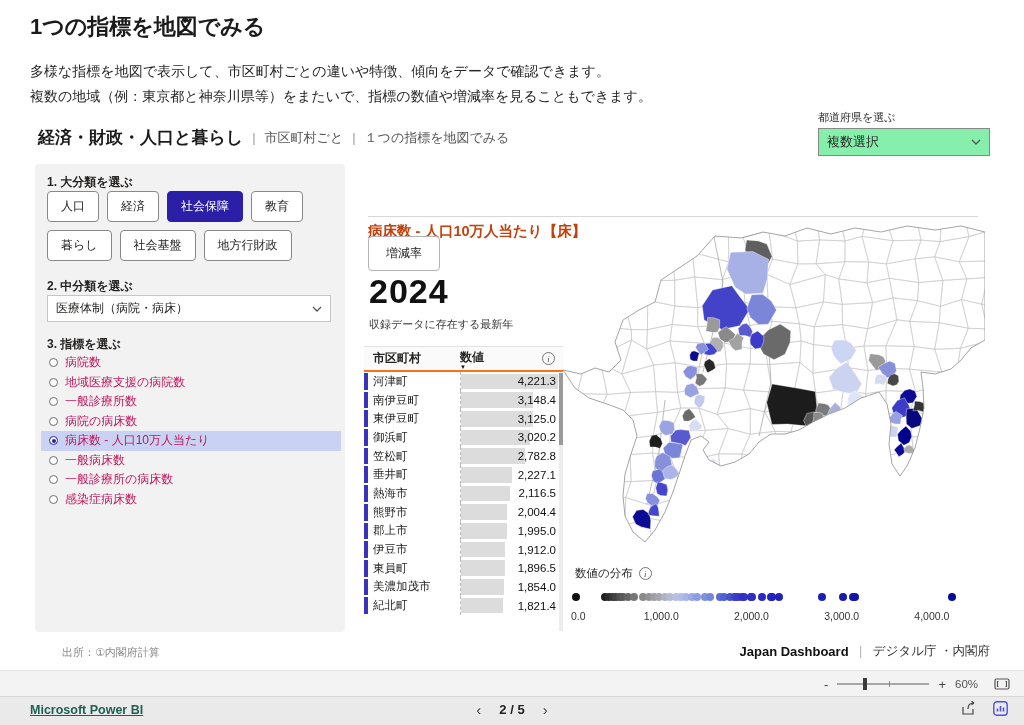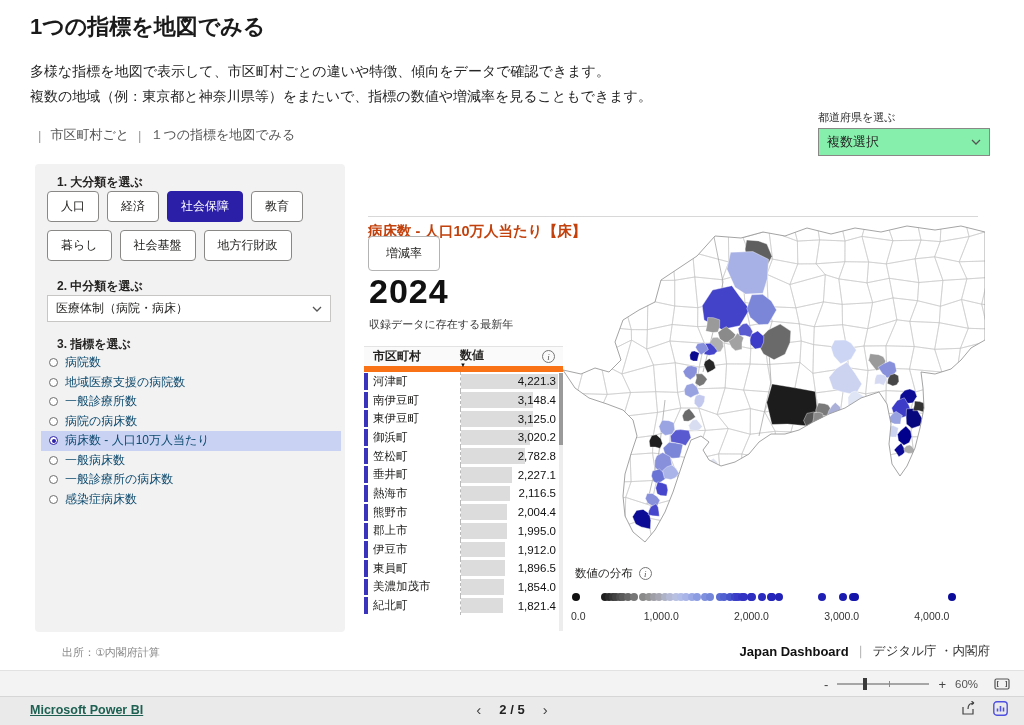--- a/index.html
+++ b/index.html
@@ -16,51 +16,51 @@
   .rep-sub { font-size:13px; color:#555; }
   .rep-sep { color:#9a9a9a; font-size:13px; }
 
   .pref-label { position:absolute; left:818px; top:110px; font-size:11px; color:#333; }
   .pref-box { position:absolute; left:818px; top:128px; width:172px; height:28px; background:#86efac;
               border:1px solid #8a8886; display:flex; align-items:center; justify-content:space-between;
               padding:0 8px; font-size:13px; color:#252423; cursor:pointer; }
 
   
   .sidebar { position:absolute; left:35px; top:164px; width:310px; height:468px; background:#f3f2f2; border-radius:4px; }
-  .step-label { position:absolute; left:12px; font-size:12px; font-weight:700; color:#252423;margin-left:10px; }
+  .step-label { position:absolute; left:12px; font-size:12px; font-weight:700; color:#252423; }
   #step1 { top:10px; } #step2 { top:114px; } #step3 { top:172px; }
   .cats { position:absolute; left:12px; top:27px; width:292px; display:flex; flex-wrap:wrap; gap:8px; }
   .cat-btn { background:#fff; border:1px solid #8a8886; border-radius:4px; font-size:12px; color:#252423;
              padding:6px 13px; cursor:pointer; font-family:inherit; }
   .cat-btn.sel { background:var(--primary); border-color:var(--primary); color:#fff; }
   .dropdown { position:absolute; left:12px; top:131px; width:284px; height:27px; background:#fff;
               border:1px solid #c8c6c4; display:flex; align-items:center; justify-content:space-between;
               padding:0 8px; font-size:12px; cursor:pointer; }
   .chev { width:10px; height:10px; flex:0 0 auto; }
   .radios { position:absolute; left:6px; top:189px; width:300px; }
-  .radio-row { display:flex; align-items:center; gap:7px; height:19.5px; padding-left:8px; font-size:12px; color:#0c4a6e; cursor:pointer; }
+  .radio-row { display:flex; align-items:center; gap:7px; height:19.5px; padding-left:8px; font-size:12px; color:#be185d; cursor:pointer; }
   .radio-row.sel { background:#c9d2f3; }
   .rdot { width:9px; height:9px; border-radius:50%; border:1px solid #6e6e6e; background:#fff; flex:0 0 auto; position:relative; }
   .radio-row.sel .rdot { border-color:#2b1fa8; }
   .radio-row.sel .rdot::after { content:""; position:absolute; left:1.5px; top:1.5px; width:4px; height:4px; border-radius:50%; background:#2b1fa8; }
 
   
   :root { --primary:#2b1fa8; }
   .main { position:absolute; left:356px; top:170px; width:634px; height:462px; background:#fff; }
   .main-title { position:absolute; left:12px; top:16px; font-size:14.5px; font-weight:700; color:#c2410c;margin-top:36px; }
   .divider { position:absolute; left:12px; right:12px; top:46px; height:1px; background:#d8d8d8; }
   .tabs { position:absolute; left:12px; top:66px; display:flex; gap:10px; }
   .tab { font-size:12px; padding:8px 17px; border-radius:4px; border:1px solid #b3b3b3; background:#fff; color:#252423; cursor:pointer; font-family:inherit; }
   .tab.sel { background:var(--primary); border-color:var(--primary); color:#fff; }
   .year { position:absolute; left:13px; top:102px; font-size:34px; font-weight:700; letter-spacing:1px; color:#111; }
   .year-note { position:absolute; left:13px; top:147px; font-size:11px; color:#3a3a3a; }
 
   
   .tbl { position:absolute; left:8px; top:176px; width:199px; height:286px; overflow:hidden; background:#fff; }
-  .tbl-head { display:flex; height:26px; border-bottom:6px solid #f97316; border-top:1px solid #e3e3e3; align-items:center; background:#fafafa; }
+  .tbl-head { display:flex; height:26px; border-bottom:2px solid #f97316; border-top:1px solid #e3e3e3; align-items:center; background:#fafafa; }
   .th-city { width:96px; padding-left:9px; font-size:12px; font-weight:700; }
   .th-val { flex:1; font-size:12px; font-weight:700; position:relative; }
   .sort-car { font-size:6px; display:block; line-height:3px; color:#111; }
   .info-i { width:13px; height:13px; border:1px solid #767676; border-radius:50%; font-size:9px; color:#555;
             display:flex; align-items:center; justify-content:center; margin-right:8px; font-style:italic; font-family:"Liberation Serif",serif; }
   .trow { display:flex; height:18.7px; align-items:stretch; position:relative; }
   .trow .accent { width:4px; background:#3a34bc; margin:1px 0; }
   .trow .tname { width:92px; font-size:11.5px; display:flex; align-items:center; padding-left:5px; white-space:nowrap; overflow:hidden; }
   .trow .tval { flex:1; position:relative; border-left:1px dashed #b9b9b9; margin-right:5px; }
   .trow .bar { position:absolute; left:0; top:1.5px; bottom:1.5px; background:#dcdcdc; }
@@ -106,20 +106,21 @@
 </head>
 <body>
 
 <div id="app">
 
   <div class="h1">1つの指標を地図でみる</div>
   <div class="desc" id="desc1">多様な指標を地図で表示して、市区町村ごとの違いや特徴、傾向をデータで確認できます。</div>
   <div class="desc" id="desc2">複数の地域（例：東京都と神奈川県等）をまたいで、指標の数値や増減率を見ることもできます。</div>
 
   <div class="rep-header">
+    <span class="rep-title">経済・財政・人口と暮らし</span>
     <span class="rep-sep">|</span>
     <span class="rep-sub">市区町村ごと</span>
     <span class="rep-sep">|</span>
     <span class="rep-sub">１つの指標を地図でみる</span>
   </div>
 
   <div class="pref-label">都道府県を選ぶ</div>
   <div class="pref-box">
     <span>複数選択</span>
     <svg class="chev" viewBox="0 0 10 10">

